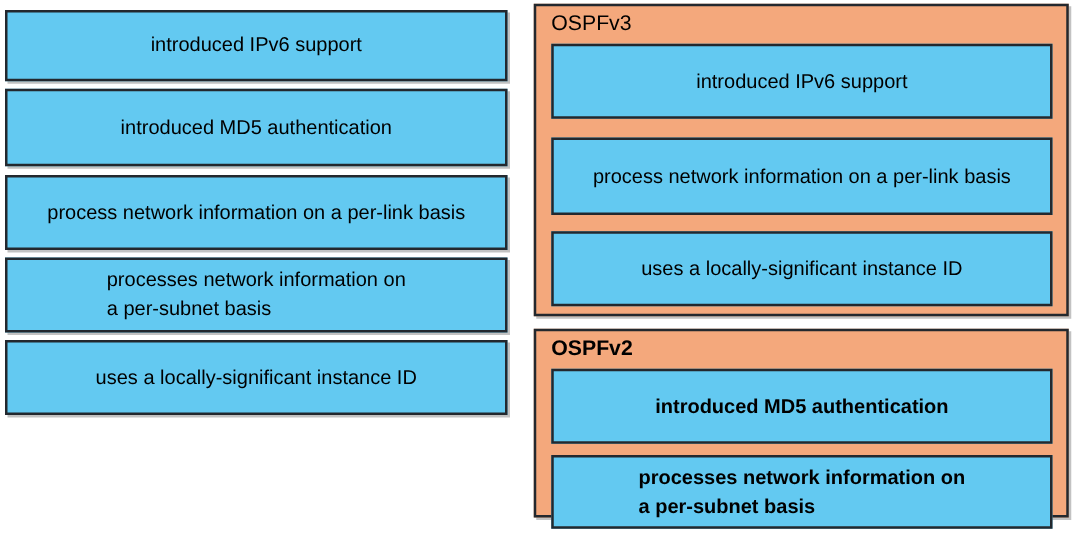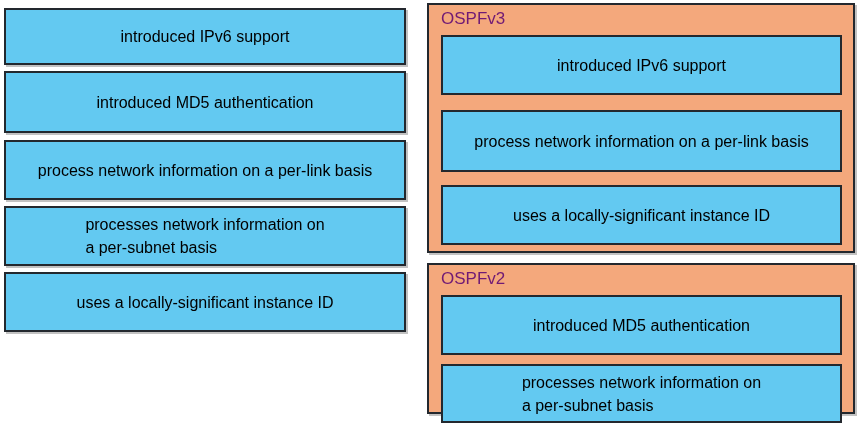--- a/index.html
+++ b/index.html
@@ -38,21 +38,21 @@
     box-sizing: border-box;
     background: #f4a87c;
     border: 2px solid #23282e;
     box-shadow: 2px 2px 0 rgba(120,120,120,0.45);
   }
   .container-title {
     position: absolute;
     top: 4px;
     left: 12px;
     font-size: 17px;
-    color: #701a75;
+    color: #000000;
   }
   .inner-box {
     position: absolute;
     left: 12px;
     width: 401px;
     box-sizing: border-box;
     background: #63c9f1;
     border: 2px solid #23282e;
     display: flex;
     align-items: center;
@@ -69,21 +69,21 @@
 
   
   .opt-1 { left: 4px;  top: 8px;   width: 402px; height: 57px; }
   .opt-2 { left: 4px;  top: 71px;  width: 402px; height: 62px; }
   .opt-3 { left: 4px;  top: 140px; width: 402px; height: 60px; }
   .opt-4 { left: 4px;  top: 206px; width: 402px; height: 60px; }
   .opt-5 { left: 4px;  top: 272px; width: 402px; height: 60px; }
 
   
   .ospfv3 { left: 427px; top: 3px;   width: 428px; height: 250px; }
-  .ospfv2 { left: 427px; top: 263px; width: 428px; height: 151px; }
+  .ospfv2 { left: 427px; top: 263px; width: 428px; height: 151px; font-weight: bold; }
 
   .v3-item-1 { top: 30px;  height: 60px; }
   .v3-item-2 { top: 105px; height: 62px; }
   .v3-item-3 { top: 180px; height: 60px; }
 
   .v2-item-1 { top: 30px; height: 60px; }
   .v2-item-2 { top: 99px; height: 59px; }
 </style>
 </head>
 <body>

